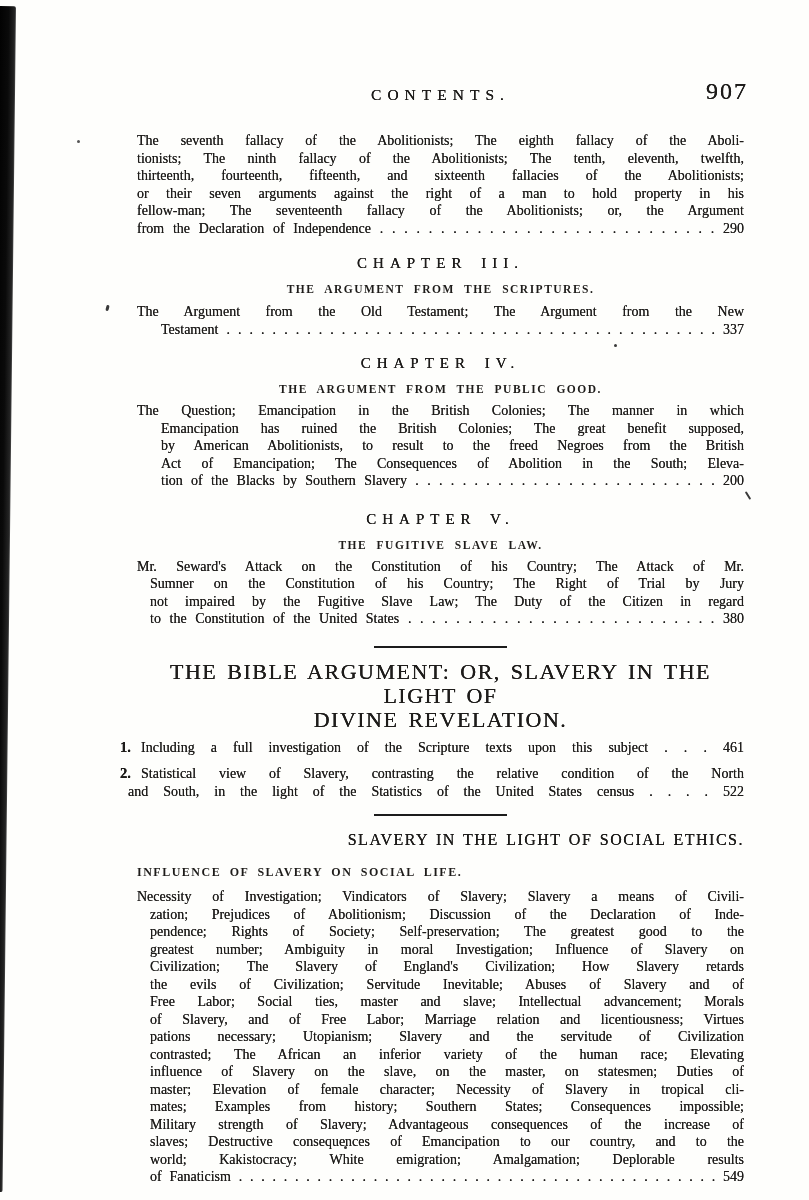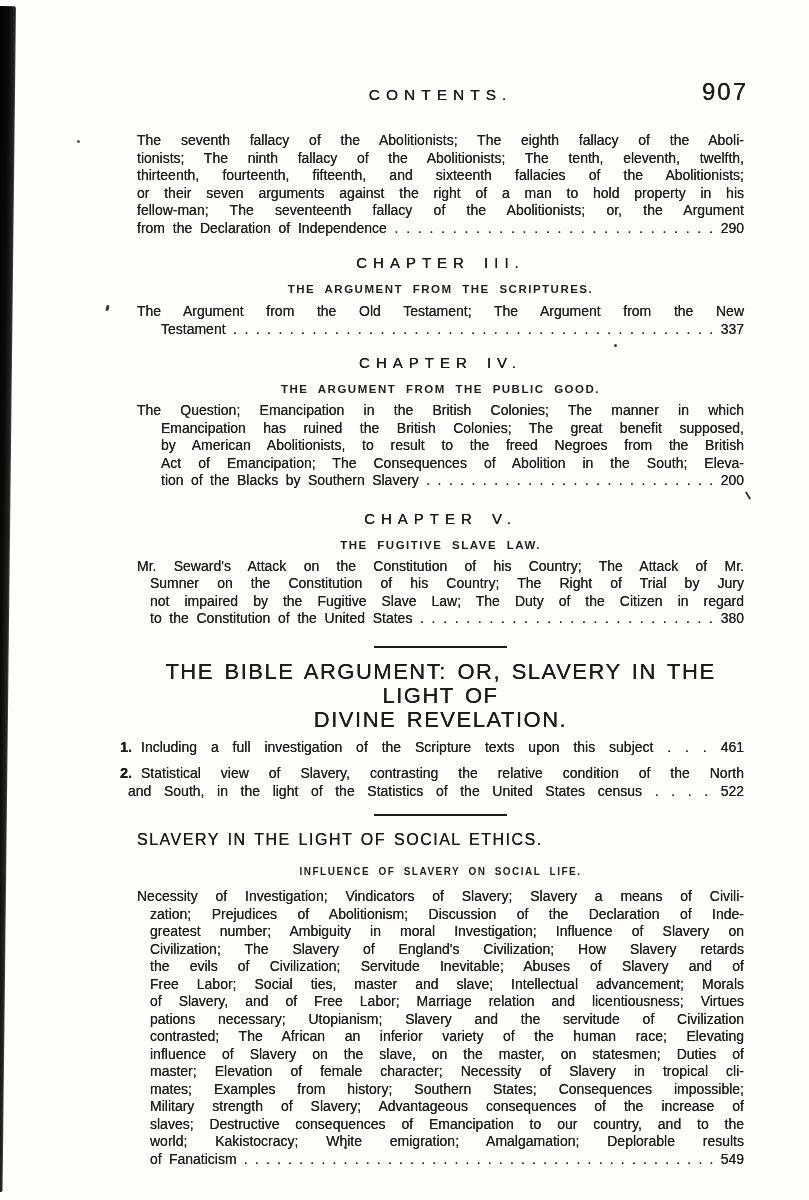--- a/index.html
+++ b/index.html
@@ -1,21 +1,21 @@
 <!DOCTYPE html>
 <html><head>
 <meta charset="utf-8">
 <style>
   html,body{margin:0;padding:0;background:#e8e8e8;}
   .page{
     position:relative;
     width:809px;height:1200px;
     background:#fefefc;
     overflow:hidden;
-    font-family:Liberation Sans, sans-serif;
+    font-family:Liberation Serif, serif;
     color:#1e1c1a;
   }
   
   .spine{
     position:absolute;left:-2px;top:6px;width:18px;height:1186px;
     background:linear-gradient(90deg,#000 0%,#0a0a0a 60%,#242424 92%,#4a4a4a 100%);
     transform:rotate(0.65deg);transform-origin:top left;
     border-radius:0 2px 2px 0;
   }
   .content{position:absolute;left:137px;top:0;width:607px;}
@@ -66,25 +66,25 @@
     letter-spacing:1.5px;word-spacing:3px;text-shadow:0 0 0.5px #000;
   }
   .item{display:flex;margin-left:-17px;}
   .item.i1{margin-top:7px;}
   .item.i2{margin-top:9px;}
   .item .num{flex:none;width:21px;font-size:14.6px;line-height:17.5px;font-weight:bold;text-shadow:0 0 0.4px #000;}
   .item .ibody{flex:1;}
   .item .ibody .line.cont{margin-left:-13px;}
 
   .sec-title{
-    margin-top:13px;font-size:16px;line-height:21px;text-align:left;
+    margin-top:13px;font-size:16px;line-height:21px;text-align:right;
     letter-spacing:1.5px;word-spacing:2px;text-shadow:0 0 0.5px #000;
   }
   .sec-sub{
-    margin-top:15px;font-size:10px;line-height:14px;text-align:center;
+    margin-top:15px;font-size:12px;line-height:14px;text-align:left;
     font-weight:bold;letter-spacing:1.5px;word-spacing:4px;
   }
   .social-para{margin-top:9px;}
 
   .speck{position:absolute;background:#3a3a3a;}
   .speck.s1{left:106px;top:305px;width:3px;height:6px;border-radius:2px;transform:rotate(14deg);}
   .speck.s2{left:614px;top:344px;width:3px;height:3px;border-radius:50%;}
   .speck.s3{left:747px;top:491px;width:2px;height:9px;border-radius:1px;transform:rotate(-32deg);}
   .speck.s4{left:344px;top:1146px;width:3px;height:3px;border-radius:50%;}
   .speck.s5{left:77px;top:140px;width:3px;height:3px;border-radius:50%;background:#555;}
@@ -166,20 +166,21 @@
     </div>
 
     <hr class="rule r2">
 
     <div class="sec-title">SLAVERY IN THE LIGHT OF SOCIAL ETHICS.</div>
     <div class="sec-sub">INFLUENCE OF SLAVERY ON SOCIAL LIFE.</div>
 
     <div class="para social-para hang-sm">
       <div class="line first">Necessity of Investigation; Vindicators of Slavery; Slavery a means of Civili-</div>
       <div class="line">zation; Prejudices of Abolitionism; Discussion of the Declaration of Inde-</div>
+      <div class="line">pendence; Rights of Society; Self-preservation; The greatest good to the</div>
       <div class="line">greatest number; Ambiguity in moral Investigation; Influence of Slavery on</div>
       <div class="line">Civilization; The Slavery of England's Civilization; How Slavery retards</div>
       <div class="line">the evils of Civilization; Servitude Inevitable; Abuses of Slavery and of</div>
       <div class="line">Free Labor; Social ties, master and slave; Intellectual advancement; Morals</div>
       <div class="line">of Slavery, and of Free Labor; Marriage relation and licentiousness; Virtues</div>
       <div class="line">pations necessary; Utopianism; Slavery and the servitude of Civilization</div>
       <div class="line">contrasted; The African an inferior variety of the human race; Elevating</div>
       <div class="line">influence of Slavery on the slave, on the master, on statesmen; Duties of</div>
       <div class="line">master; Elevation of female character; Necessity of Slavery in tropical cli-</div>
       <div class="line">mates; Examples from history; Southern States; Consequences impossible;</div>

